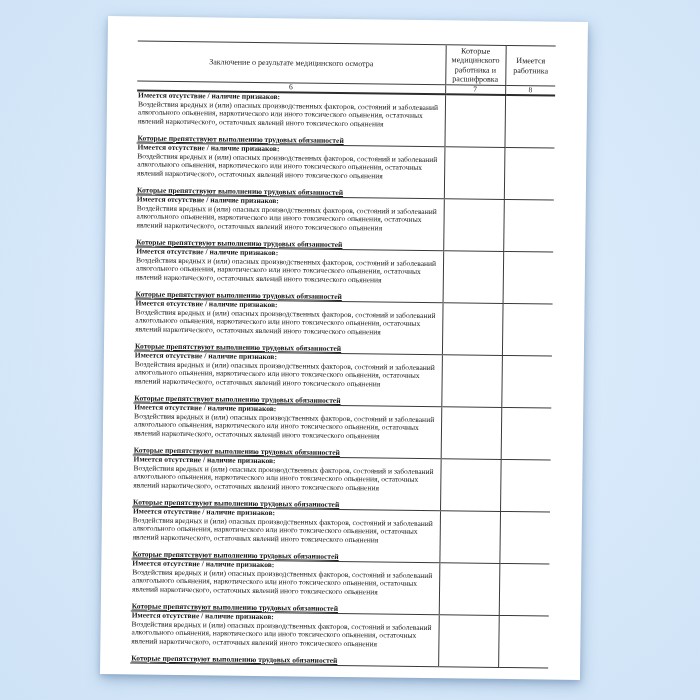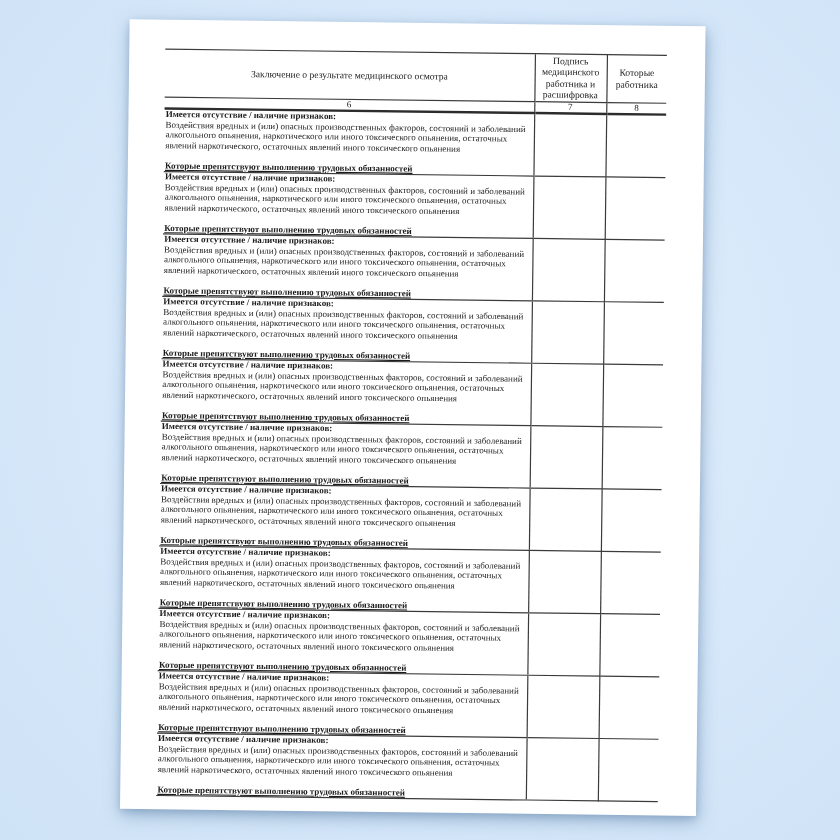--- a/index.html
+++ b/index.html
@@ -90,22 +90,22 @@
   <div class="page">
     <table class="doc-table">
       <colgroup>
         <col style="width:308px">
         <col style="width:60px">
         <col style="width:50px">
       </colgroup>
       <thead>
         <tr class="hdr">
           <th>Заключение о результате медицинского осмотра</th>
-          <th>Подпись медицинского работника и расшифровка</th>
-          <th>Которые работника</th>
+          <th>Которые медицинского работника и расшифровка</th>
+          <th>Имеется работника</th>
         </tr>
         <tr class="nums">
           <td>6</td>
           <td>7</td>
           <td>8</td>
         </tr>
       </thead>
       <tbody id="rows">
   <tr class="block-row">
     <td>

